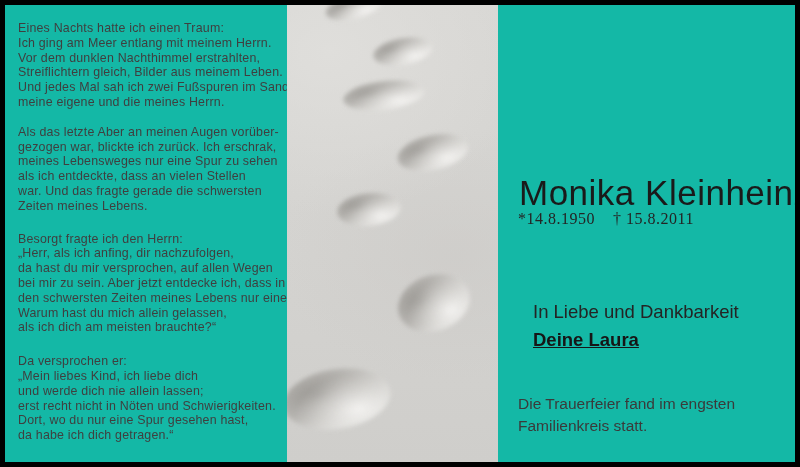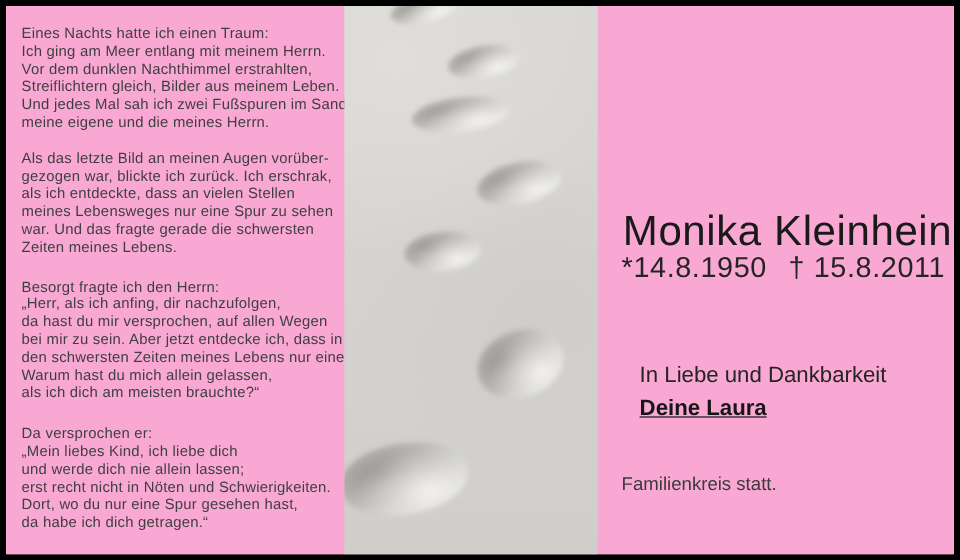--- a/index.html
+++ b/index.html
@@ -1,20 +1,20 @@
 <!DOCTYPE html>
 <html><head>
 <meta charset="utf-8">
 <style>
   html,body{margin:0;padding:0;background:#ffffff;}
   .notice{
     position:relative;
     width:800px;height:467px;
     box-sizing:border-box;
-    background:#f9a8d4;
+    background:#14b8a6;
     border:5px solid #000000;
     overflow:hidden;
     font-family:"Liberation Sans", sans-serif;
     color:#3d3d3d;
   }
   
   .poem{
     position:absolute;
     left:13px;top:16px;width:266px;
     font-size:12.4px;
@@ -49,22 +49,22 @@
   .deceased-name{
     position:absolute;left:5px;top:170px;
     font-size:35px;line-height:1.05;
     letter-spacing:0.5px;
     font-weight:400;
     color:#1a1a1a;
     white-space:nowrap;
   }
   .deceased-dates{
     position:absolute;left:4px;top:205px;
-    font-size:24px;letter-spacing:0.5px;
-    color:#242424;white-space:nowrap;
+    font-size:16px;letter-spacing:0.5px;
+    color:#242424;white-space:nowrap;font-family:Liberation Serif, serif;
   }
   .deceased-dates .death{margin-left:18px;}
   .tribute{position:absolute;left:19px;top:293px;font-size:18.5px;line-height:28px;color:#242424;white-space:nowrap;}
   .tribute .bold{font-weight:bold;color:#161616;text-decoration:underline;}
   .funeral-note{position:absolute;left:4px;top:388px;font-size:15.5px;line-height:22px;color:#3a3a3a;white-space:nowrap;}
 </style>
 </head>
 <body>
 
 <div class="notice">
@@ -72,24 +72,24 @@
   <div class="poem">
     <div class="stanza s1">
       <div class="poem-line">Eines Nachts hatte ich einen Traum:</div>
       <div class="poem-line">Ich ging am Meer entlang mit meinem Herrn.</div>
       <div class="poem-line">Vor dem dunklen Nachthimmel erstrahlten,</div>
       <div class="poem-line">Streiflichtern gleich, Bilder aus meinem Leben.</div>
       <div class="poem-line">Und jedes Mal sah ich zwei Fußspuren im Sand:</div>
       <div class="poem-line">meine eigene und die meines Herrn.</div>
     </div>
     <div class="stanza s2">
-      <div class="poem-line">Als das letzte Bild an meinen Augen vorüber-</div>
+      <div class="poem-line">Als das letzte Aber an meinen Augen vorüber-</div>
       <div class="poem-line">gezogen war, blickte ich zurück. Ich erschrak,</div>
+      <div class="poem-line">meines Lebensweges nur eine Spur zu sehen</div>
       <div class="poem-line">als ich entdeckte, dass an vielen Stellen</div>
-      <div class="poem-line">meines Lebensweges nur eine Spur zu sehen</div>
       <div class="poem-line">war. Und das fragte gerade die schwersten</div>
       <div class="poem-line">Zeiten meines Lebens.</div>
     </div>
     <div class="stanza s3">
       <div class="poem-line">Besorgt fragte ich den Herrn:</div>
       <div class="poem-line">„Herr, als ich anfing, dir nachzufolgen,</div>
       <div class="poem-line">da hast du mir versprochen, auf allen Wegen</div>
       <div class="poem-line">bei mir zu sein. Aber jetzt entdecke ich, dass in</div>
       <div class="poem-line">den schwersten Zeiten meines Lebens nur eine</div>
       <div class="poem-line">Warum hast du mich allein gelassen,</div>
@@ -118,17 +118,18 @@
   <div class="right-col">
     <div class="deceased-name">Monika Kleinheinz</div>
     <div class="deceased-dates">
       <span class="birth">*14.8.1950</span><span class="death">† 15.8.2011</span>
     </div>
     <div class="tribute">
       <div>In Liebe und Dankbarkeit</div>
       <div class="bold">Deine Laura</div>
     </div>
     <div class="funeral-note">
+      <div>Die Trauerfeier fand im engsten</div>
       <div>Familienkreis statt.</div>
     </div>
   </div>
 
 </div>
 
 </body></html>

